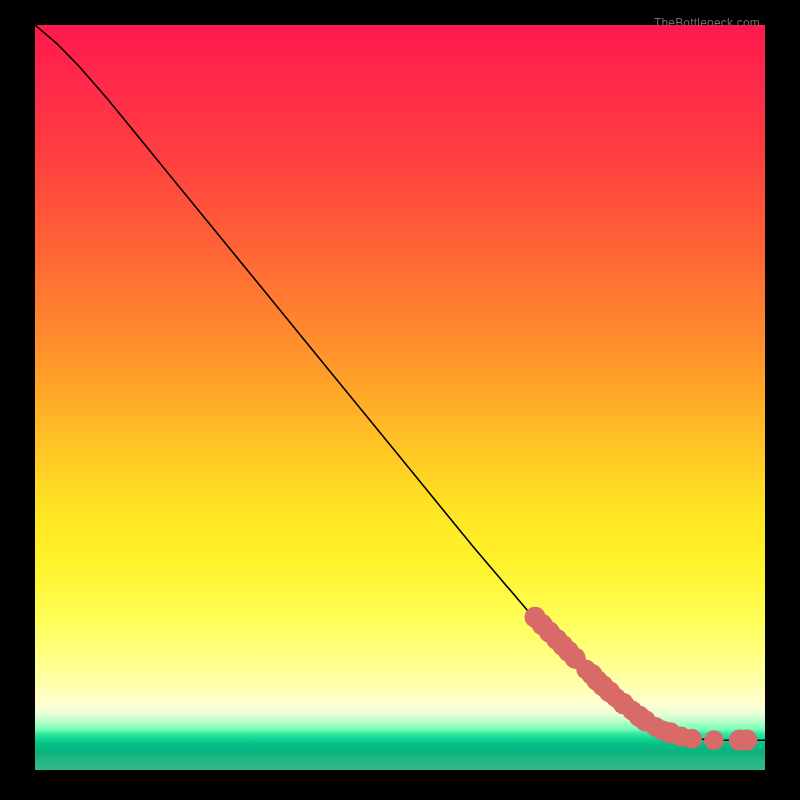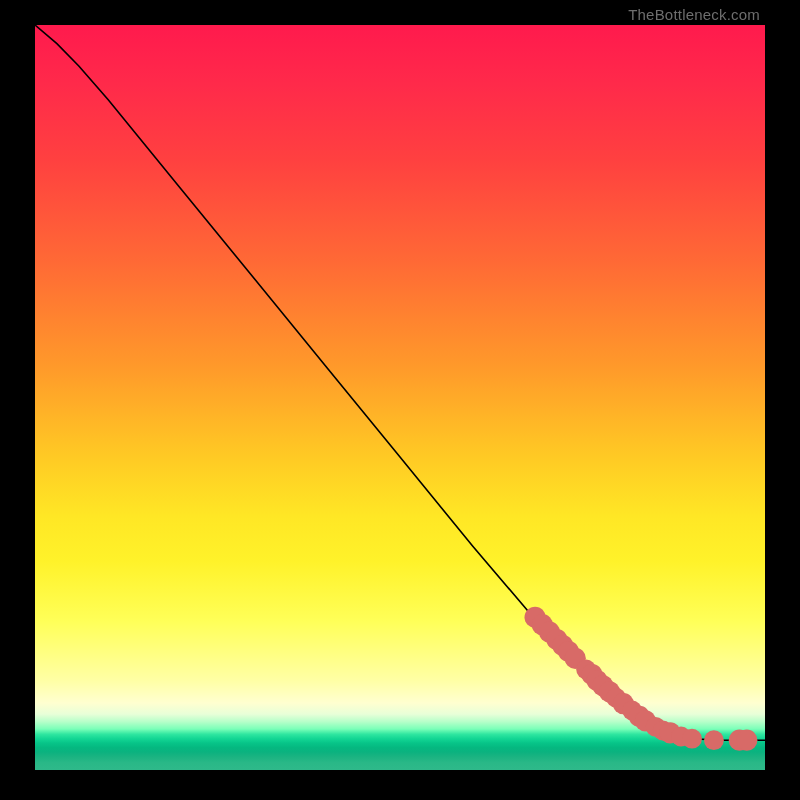--- a/index.html
+++ b/index.html
@@ -45,24 +45,24 @@
       #07c488 96.4%,
       #05b880 97%,
       #0bb27f 97.6%,
       #1ab381 98.2%,
       #29b887 99%,
       #2fb98a 100%
     );
   }
   .watermark {
     position: absolute;
-    top: 6px;
+    top: 16px;
     right: 40px;
     color: #6e6e6e;
-    font-size: 15px;
+    font-size: 12px;
     font-weight: 500;
     letter-spacing: 0.2px;
     user-select: none;
   }
   svg.overlay {
     position: absolute;
     left: 0;
     top: 0;
     width: 730px;
     height: 745px;

